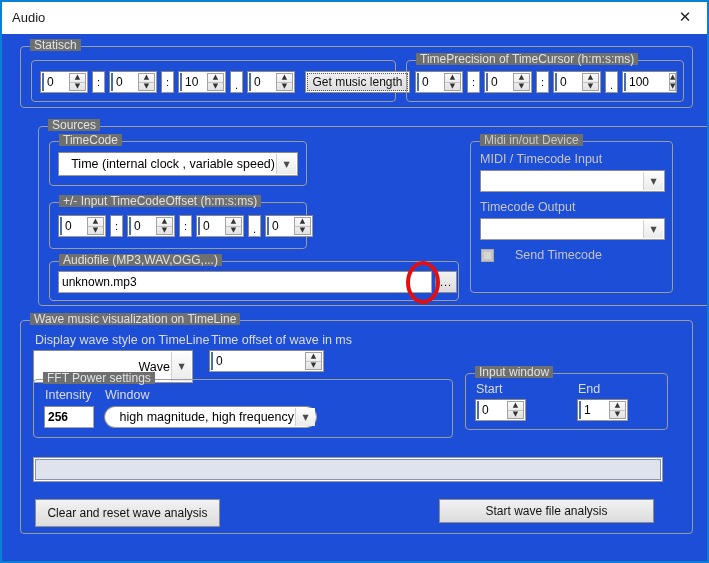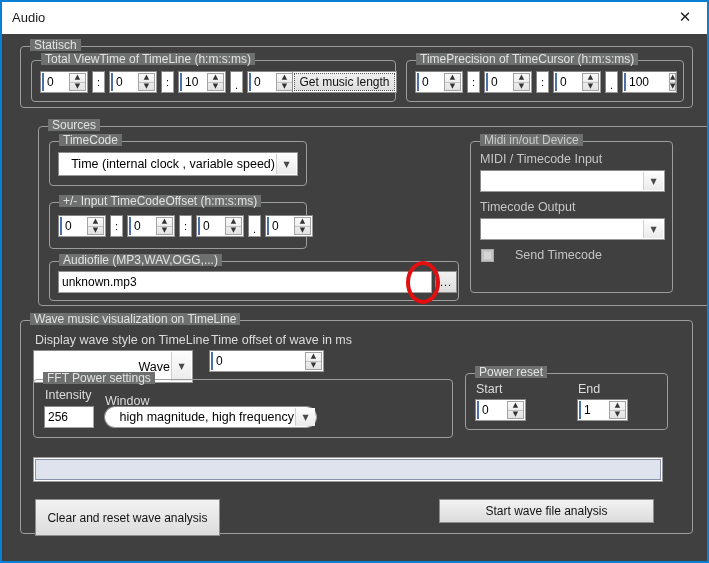--- a/index.html
+++ b/index.html
@@ -9,21 +9,21 @@
     font-family:"Liberation Sans", sans-serif;
     font-size:12px;
     color:#d8d8d8;
     overflow:hidden;
     -webkit-font-smoothing:none;
   }
   #app{
     position:relative;width:709px;height:563px;
     box-sizing:border-box;
     border:2px solid #0a7fd6;
-    background:#404040;
+    background:#1d4ed8;
     overflow:hidden;
   }
   
   .titlebar{
     position:absolute;left:0;top:0;width:705px;height:31px;
     background:#ffffff;
     display:flex;align-items:center;
     border-bottom:1px solid #ffffff;
   }
   .titlebar .title{
@@ -160,21 +160,20 @@
 
   <div class="titlebar">
     <span class="title">Audio</span>
     <div class="closebtn">✕</div>
   </div>
 
   <div class="gb" style="left:18px;top:44px;width:673px;height:62px;">
     <span class="cap">Statisch</span>
 
     <div class="gb" style="left:10px;top:13px;width:365px;height:42px;">
-      <span class="cap">Total ViewTime of TimeLine (h:m:s:ms)</span>
 
       <div class="spin" style="left:8px;top:10px;width:48px;">
         <div class="val">0</div>
         <div class="btns">
           <div>▲</div>
           <div>▼</div>
         </div>
       </div>
       <div class="sep" style="left:60px;top:10px;">:</div>
       <div class="spin" style="left:77px;top:10px;width:48px;">
@@ -194,21 +193,21 @@
       </div>
       <div class="sep dot" style="left:198px;top:10px;">.</div>
       <div class="spin" style="left:215px;top:10px;width:48px;">
         <div class="val">0</div>
         <div class="btns">
           <div>▲</div>
           <div>▼</div>
         </div>
       </div>
 
-      <div class="btn focus" style="left:260px;top:10px;width:105px;height:22px;">
+      <div class="btn focus" style="left:273px;top:10px;width:105px;height:22px;">
         <span class="flabel">Get music length</span>
       </div>
     </div>
 
     <div class="gb" style="left:385px;top:13px;width:278px;height:42px;">
       <span class="cap">TimePrecision of TimeCursor (h:m:s:ms)</span>
 
       <div class="spin" style="left:8px;top:10px;width:48px;">
         <div class="val">0</div>
         <div class="btns">
@@ -336,32 +335,32 @@
       <div class="val">0</div>
       <div class="btns">
         <div>▲</div>
         <div>▼</div>
       </div>
     </div>
 
     <div class="gb" style="left:12px;top:58px;width:420px;height:59px;">
       <span class="cap">FFT Power settings</span>
       <span class="lbl" style="left:11px;top:8px;">Intensity</span>
-      <div class="txt" style="left:10px;top:26px;width:50px;height:22px;">
+      <div class="txt" style="left:10px;top:26px;width:50px;height:22px;font-weight:bold;">
         <span>256</span>
       </div>
-      <span class="lbl" style="left:71px;top:8px;margin-top:6px;">Window</span>
+      <span class="lbl" style="left:71px;top:8px;">Window</span>
       <div class="combo" style="left:70px;top:26px;width:213px;height:22px;border-radius:11px;">
         <div class="cval">high magnitude, high frequency</div>
         <div class="arrow">▼</div>
       </div>
     </div>
 
     <div class="gb" style="left:444px;top:52px;width:203px;height:57px;">
-      <span class="cap">Power reset</span>
+      <span class="cap">Input window</span>
       <span class="lbl" style="left:10px;top:8px;">Start</span>
       <div class="spin" style="left:9px;top:25px;width:51px;">
         <div class="val">0</div>
         <div class="btns">
           <div>▲</div>
           <div>▼</div>
         </div>
       </div>
       <span class="lbl" style="left:112px;top:8px;">End</span>
       <div class="spin" style="left:111px;top:25px;width:51px;">
@@ -370,21 +369,21 @@
           <div>▲</div>
           <div>▼</div>
         </div>
       </div>
     </div>
 
     <div class="prog" style="left:14px;top:138px;width:626px;height:21px;">
       <span></span>
     </div>
 
-    <div class="btn" style="left:14px;top:178px;width:185px;height:37px;">
+    <div class="btn" style="left:14px;top:178px;width:185px;height:28px;">
       <span>Clear and reset wave analysis</span>
     </div>
     <div class="btn" style="left:418px;top:178px;width:215px;height:24px;">
       <span>Start wave file analysis</span>
     </div>
   </div>
 
   <div class="okbtn" style="left:590px;top:537px;width:79px;height:23px;">
     <span>OK</span>
   </div>

